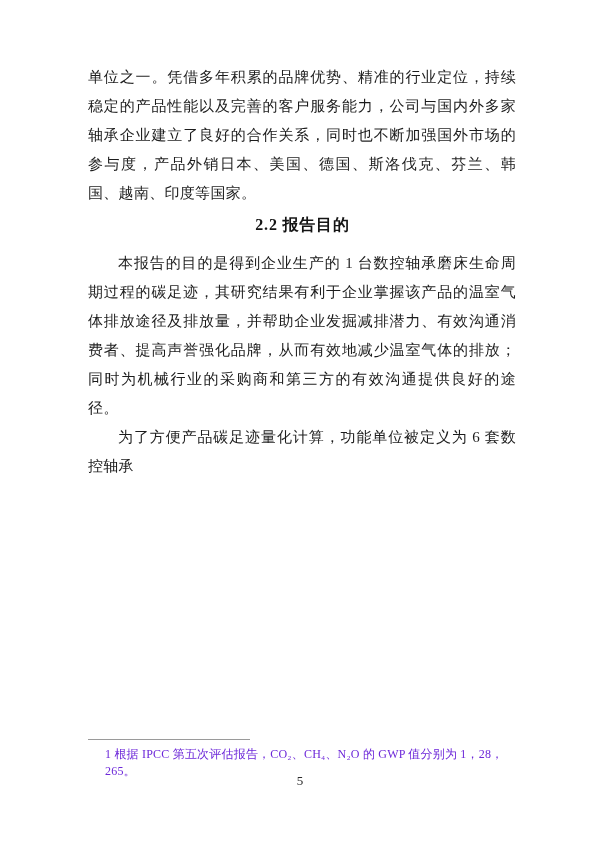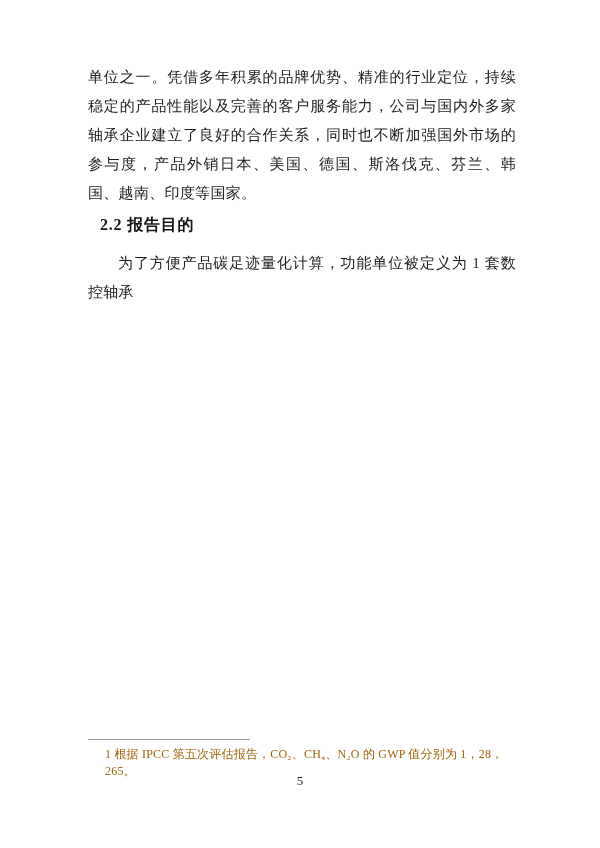--- a/index.html
+++ b/index.html
@@ -28,26 +28,27 @@
     line-height: 29px;
     text-align: justify;
     text-justify: inter-character;
     letter-spacing: 0.3px;
     color: #1c1c1c;
   }
   .para.indent {
     text-indent: 2em;
   }
   .heading {
-    margin: 4px 0 11px 12px;
+    margin: 4px 0 11px 1px;
     font-size: 16px;
     font-weight: 700;
     line-height: 26px;
     letter-spacing: 0.8px;
     color: #141414;
+    text-align: center;
   }
   .heading.h23 {
     margin-top: 13px;
   }
   .footnote-area {
     position: absolute;
     left: 88px;
     top: 739px;
     width: 428px;
   }
@@ -55,40 +56,41 @@
     width: 162px;
     height: 1px;
     background: #9a9a9a;
   }
   .footnote-text {
     margin: 6px 0 0 0;
     padding-left: 17px;
     font-size: 12px;
     line-height: 17px;
     letter-spacing: 0.2px;
-    color: #a16207;
+    color: #6d28d9;
   }
   .page-number {
     position: absolute;
     left: 0;
     top: 773px;
     width: 600px;
     text-align: center;
     font-size: 13px;
     color: #2a2a2a;
   }
 </style>
 </head>
 <body>
 
 <div class="page">
   <div class="content">
     <p class="para">单位之一。凭借多年积累的品牌优势、精准的行业定位，持续稳定的产品性能以及完善的客户服务能力，公司与国内外多家轴承企业建立了良好的合作关系，同时也不断加强国外市场的参与度，产品外销日本、美国、德国、斯洛伐克、芬兰、韩国、越南、印度等国家。</p>
     <h2 class="heading h22">2.2 报告目的</h2>
-    <p class="para indent">为了方便产品碳足迹量化计算，功能单位被定义为 1 套数控轴承</p>
+    <p class="para indent">本报告的目的是得到企业生产的 1 台数控轴承磨床生命周期过程的碳足迹，其研究结果有利于企业掌握该产品的温室气体排放途径及排放量，并帮助企业发掘减排潜力、有效沟通消费者、提高声誉强化品牌，从而有效地减少温室气体的排放；同时为机械行业的采购商和第三方的有效沟通提供良好的途径。</p>
+    <p class="para indent">为了方便产品碳足迹量化计算，功能单位被定义为 6 套数控轴承</p>
   </div>
 
   <div class="footnote-area">
     <div class="footnote-rule"></div>
     <p class="footnote-text">1 根据 IPCC 第五次评估报告，CO₂、CH₄、N₂O 的 GWP 值分别为 1，28，265。</p>
   </div>
 
   <div class="page-number">5</div>
 </div>
 

